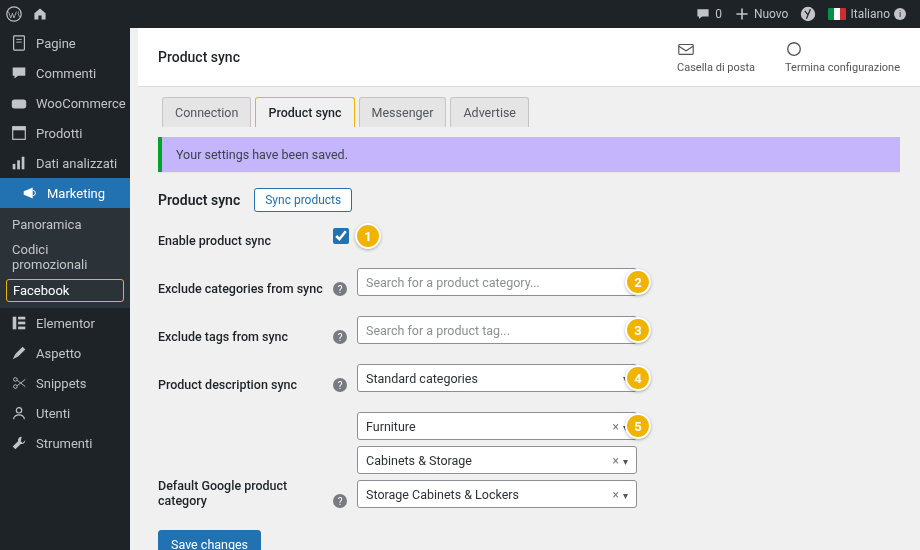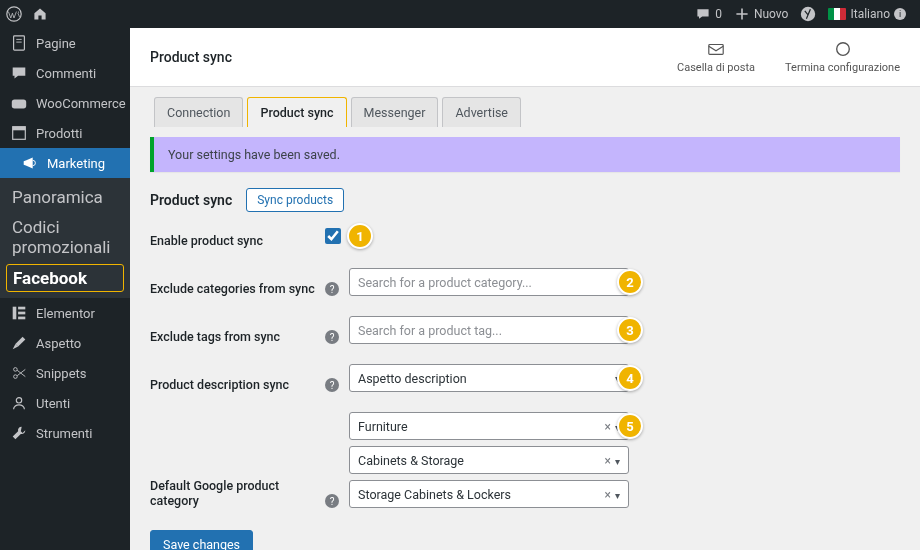--- a/index.html
+++ b/index.html
@@ -5,38 +5,38 @@
 * { box-sizing: border-box; margin: 0; padding: 0; font-family: -apple-system, BlinkMacSystemFont, "Segoe UI", Roboto, sans-serif; }
 body { width: 920px; height: 550px; overflow: hidden; background: #f0f0f0; display: flex; flex-direction: column; }
 
 .topbar { background: #1d2327; height: 28px; display: flex; align-items: center; color: #c3c4c7; font-size: 12px; padding: 0 6px; }
 .topbar .left { display: flex; align-items: center; gap: 10px; }
 .topbar .right { margin-left: auto; display: flex; align-items: center; gap: 12px; padding-right: 8px; }
 .topbar .icon { width: 16px; height: 16px; display: inline-flex; align-items: center; justify-content: center; fill: #c3c4c7; color: #c3c4c7; }
 .topbar .item { display: flex; align-items: center; gap: 4px; }
 .flag { width: 18px; height: 12px; background: linear-gradient(to right, #009246 33%, #fff 33% 66%, #ce2b37 66%); border-radius: 1px; }
 
-.main-wrap { display: flex; flex: 1; min-height: 0; }
+.main-wrap { display: flex; flex: 1; min-height: 0; gap: 8px; }
 
 .sidebar { width: 130px; background: #1d2327; color: #c3c4c7; font-size: 13px; overflow-y: auto; }
 .sidebar::-webkit-scrollbar { width: 0; }
 .side-item { display: flex; align-items: center; gap: 8px; padding: 6px 10px; cursor: pointer; position: relative; }
 .side-item .icon { width: 18px; height: 18px; display: inline-flex; align-items: center; justify-content: center; fill: currentColor; flex-shrink: 0; }
 .side-item.active { background: #2271b1; color: #fff; padding-left: 21px; }
 .side-item.active::after { content: ''; position: absolute; right: -8px; top: 50%; transform: translateY(-50%); border: 8px solid transparent; border-right-color: #f0f0f0; }
 .side-sub { background: #2c3338; padding: 4px 0; }
-.side-sub-item { padding: 5px 10px 5px 12px; font-size: 17px; color: #c3c4c7; cursor: pointer; }
-.side-sub-item.selected { border: 1.5px solid #f0b400; border-radius: 3px; margin: 2px 6px; padding: 3px 6px; font-weight: 700; color: #fff; }
+.side-sub-item { padding: 5px 10px 5px 12px; font-size: 13px; color: #c3c4c7; cursor: pointer; }
+.side-sub-item.selected { border: 1.5px solid #f0b400; border-radius: 3px; margin: 2px 6px; padding: 3px 6px; font-weight: 400; color: #fff; }
 
 .content { flex: 1; background: #f0f0f0; overflow-y: auto; position: relative; }
 
 .page-header { background: #fff; border-bottom: 1px solid #dcdcde; padding: 12px 20px; display: flex; align-items: center; }
 .page-header h2 { font-size: 14px; font-weight: 500; color: #1d2327; }
 .header-actions { margin-left: auto; display: flex; gap: 30px; }
-.header-action { display: flex; flex-direction: column; align-items: center; font-size: 11px; color: #555; gap: 3px; }
+.header-action { display: flex; flex-direction: column; font-size: 11px; color: #555; gap: 3px; }
 .header-action .icon { width: 18px; height: 18px; fill: #555; }
 
 .tabs { display: flex; gap: 4px; padding: 10px 20px 0 24px; }
 .tab { background: #e5e5e5; border: 1px solid #c3c4c7; border-bottom: none; padding: 7px 12px; font-size: 12.5px; color: #50575e; border-radius: 3px 3px 0 0; cursor: pointer; }
 .tab.active { background: #f0f0f0; border-color: #f0b400; border-width: 1.5px; color: #1d2327; font-weight: 500; }
 
 .notice { margin: 10px 20px; background: #c4b5fd; border-left: 4px solid #00a32a; padding: 10px 14px; font-size: 12.5px; color: #3c434a; box-shadow: 0 1px 1px rgba(0,0,0,.04); }
 
 .section-head { display: flex; align-items: center; gap: 14px; padding: 6px 20px; }
 .section-head h3 { font-size: 14px; font-weight: 600; color: #1d2327; }
@@ -137,20 +137,30 @@
       </div>
       <div class="side-item">
         <span class="icon">
           <svg viewBox="0 0 20 20">
             <rect x="3" y="3" width="14" height="14" fill="none" stroke="currentColor" stroke-width="1.3"></rect>
             <rect x="3" y="3" width="14" height="4" fill="currentColor"></rect>
           </svg>
         </span>
         <span>Prodotti</span>
       </div>
+      <div class="side-item">
+        <span class="icon">
+          <svg viewBox="0 0 20 20">
+            <rect x="3" y="11" width="3" height="6"></rect>
+            <rect x="8" y="7" width="3" height="10"></rect>
+            <rect x="13" y="3" width="3" height="14"></rect>
+          </svg>
+        </span>
+        <span>Dati analizzati</span>
+      </div>
       <div class="side-item active">
         <span class="icon">
           <svg viewBox="0 0 20 20">
             <path d="M3 8v4l3 1 7 3V4L6 7z" fill="currentColor"></path>
             <path d="M13 7a3 3 0 010 6" fill="none" stroke="currentColor"></path>
           </svg>
         </span>
         <span>Marketing</span>
       </div>
       <div class="side-sub">
@@ -266,21 +276,21 @@
         <input class="input" placeholder="Search for a product tag..." style="">
         <div class="callout" style="right:-14px;top:1px;">3</div>
       </div>
     </div>
 
     <div class="form-row">
       <div class="form-label">Product description sync</div>
       <span class="help-icon">?</span>
       <div class="form-control" style="position:relative;">
         <div class="select">
-          <span>Aspetto description</span>
+          <span>Standard categories</span>
           <span class="chev">▾</span>
         </div>
         <div class="callout" style="right:-14px;top:1px;">4</div>
       </div>
     </div>
 
     <div class="form-row">
       <div class="form-label">Default Google product category</div>
       <span class="help-icon">?</span>
       <div class="form-control select-group" style="position:relative;" id="gcat">

